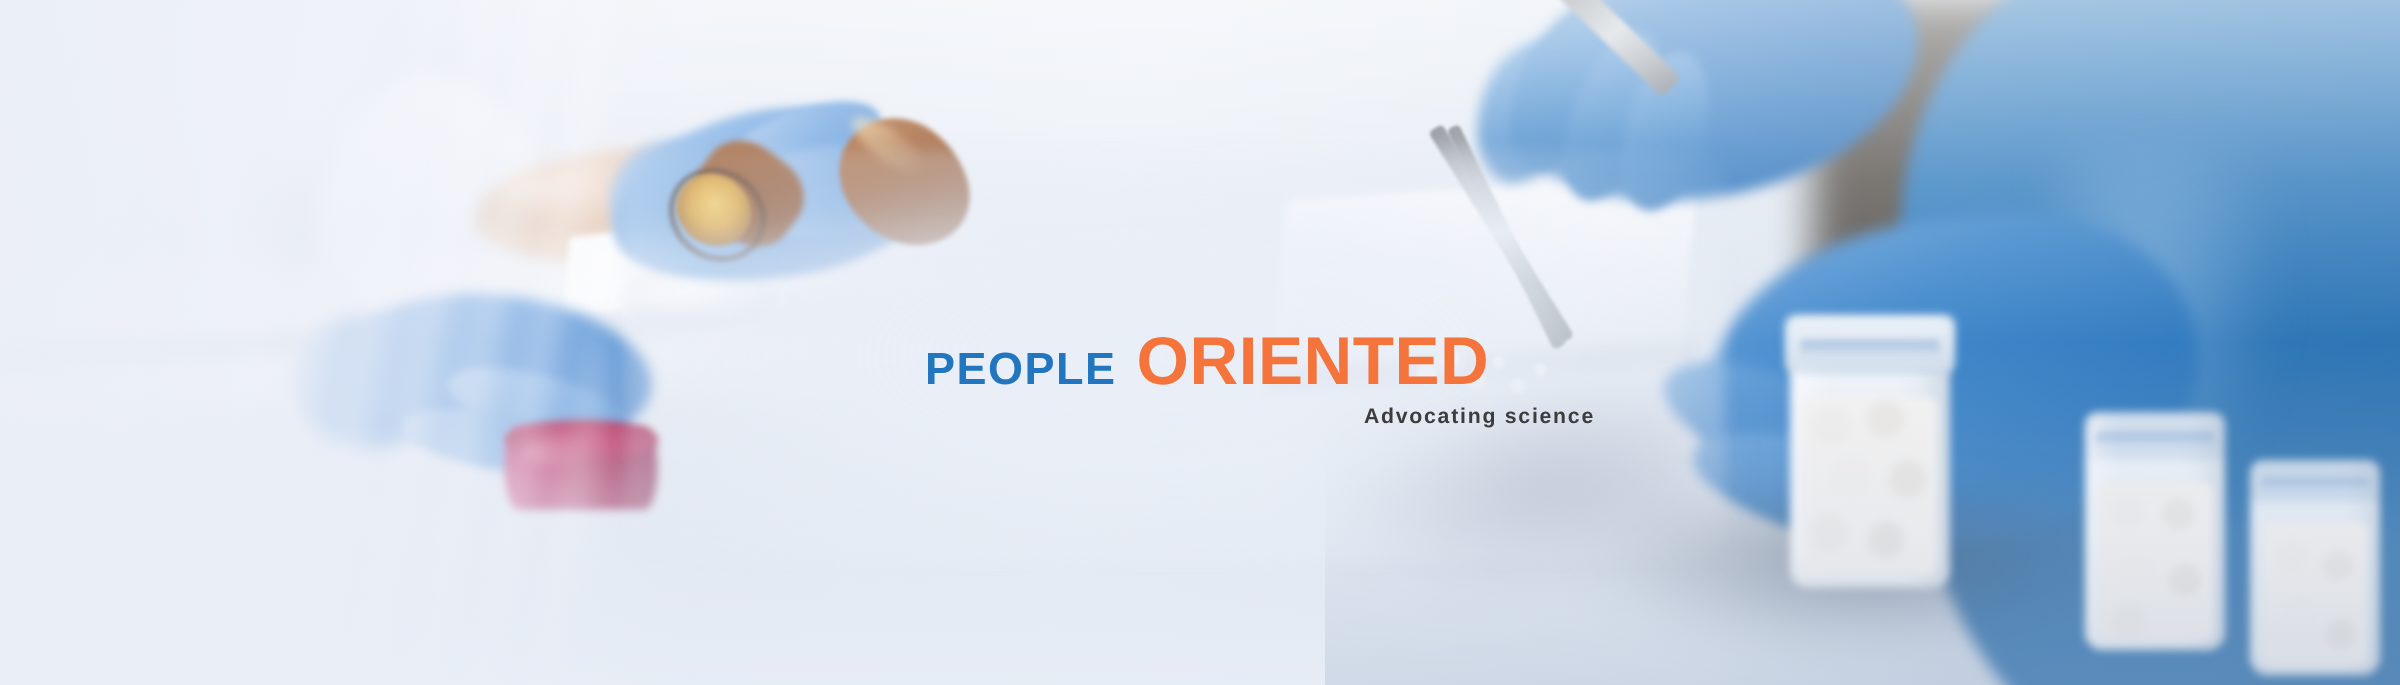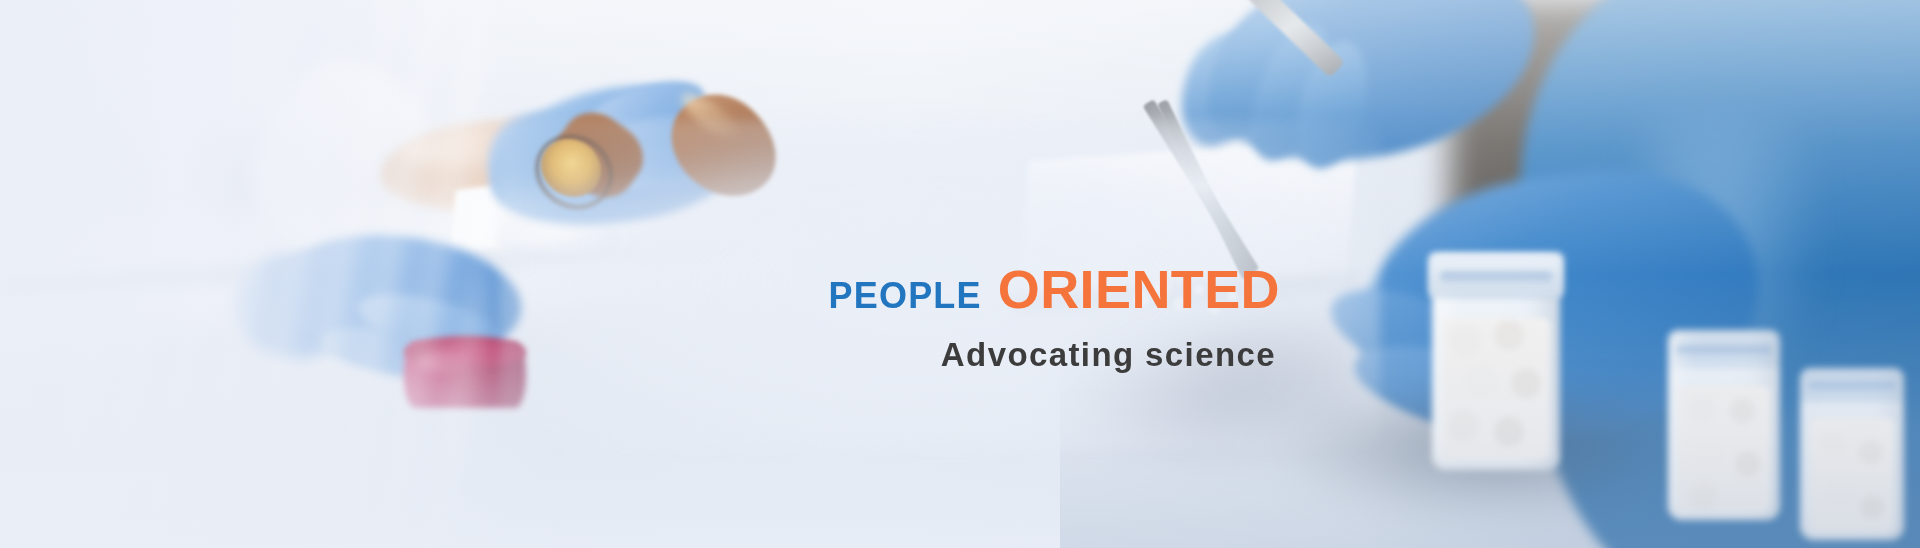--- a/index.html
+++ b/index.html
@@ -593,40 +593,39 @@
     top: 262px;
     width: 540px;
     z-index: 30;
     text-align: left;
     line-height: 1;
   }
   .headline {
     white-space: nowrap;
     font-weight: 700;
     letter-spacing: .5px;
-    text-align: right;
   }
   .word-people {
     font-size: 36px;
     font-weight: 700;
     letter-spacing: 1.2px;
     vertical-align: baseline;
   }
   .word-oriented {
     font-size: 54px;
     font-weight: 700;
     letter-spacing: .4px;
     margin-left: 16px;
     vertical-align: baseline;
   }
   .tagline {
-    margin-top: 22px;
+    margin-top: 8px;
     text-align: right;
     padding-right: 4px;
-    font-size: 33px;
+    font-size: 17px;
     font-weight: 700;
     letter-spacing: 1.4px;
     white-space: nowrap;
   }
   .subtitle {
     position: absolute;
     left: 0;
     top: 116px;
     width: 100%;
     text-align: center;

